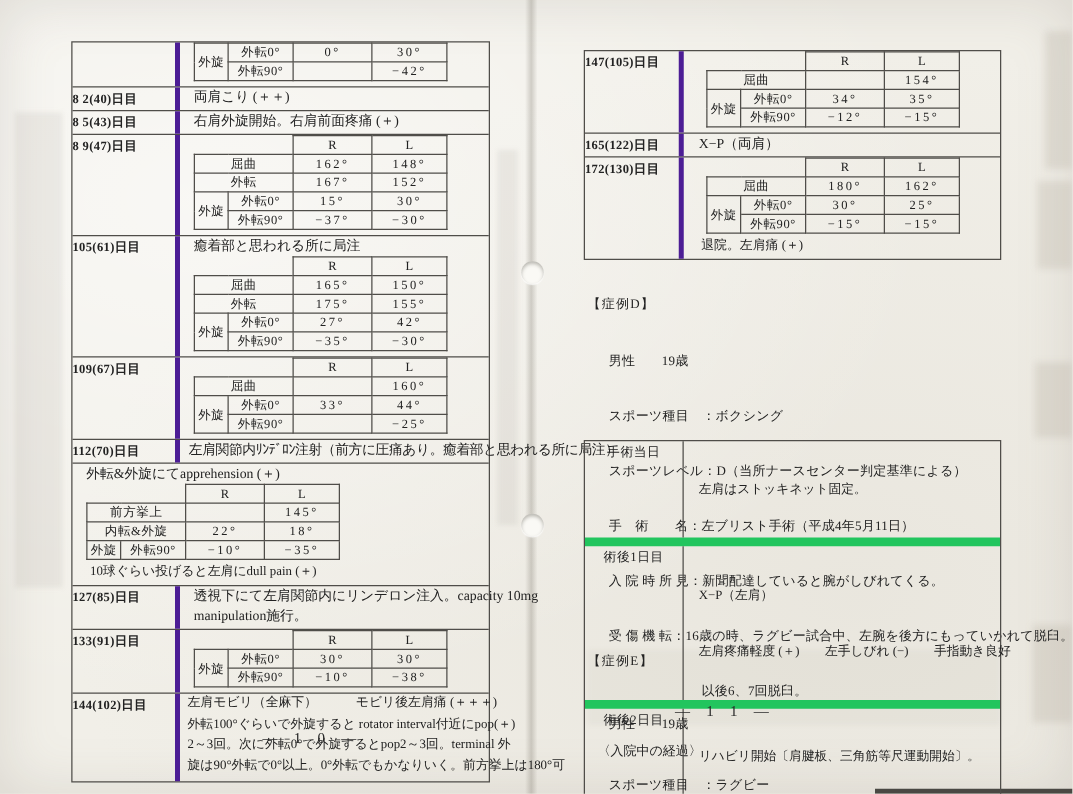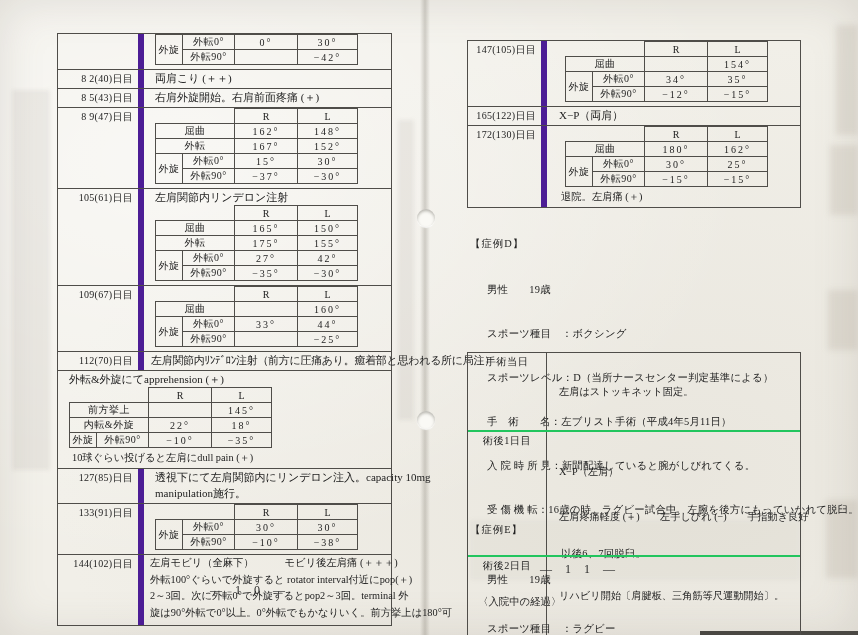--- a/index.html
+++ b/index.html
@@ -22,22 +22,22 @@
 
   
   .g{position:absolute;background:rgba(125,118,104,0.10);filter:blur(2px);pointer-events:none;}
   .gp{position:absolute;background:rgba(140,130,112,0.16);filter:blur(3px);pointer-events:none;}
   .edge-strip{position:absolute;left:700px;top:631px;width:158px;height:4px;background:#4a4843;}
 
   
   .otable{position:absolute;border:1px solid #4f4d49;box-sizing:border-box;}
   .block{display:flex;border-bottom:1px solid #4f4d49;}
   .block:last-child{border-bottom:none;}
-  .dcol{flex:0 0 auto;border-right:6px solid #4c1d95;box-sizing:border-box;
-        text-align:right;padding:2px 5px 0 0;font-size:10px;letter-spacing:0.3px;white-space:nowrap;}
+  .dcol{flex:0 0 auto;border-right:4px solid #4c1d95;box-sizing:border-box;
+        text-align:left;padding:2px 5px 0 0;font-size:10px;letter-spacing:0.3px;white-space:nowrap;font-weight:bold;}
   #left-table .dcol{width:86px;}
   #right-table .dcol{width:79px;}
   .ccol{flex:1 1 auto;min-width:0;padding:0 0 2px 0;}
   .trow{padding:2px 0 1px 11px;font-size:11px;line-height:13px;white-space:pre;}
   .tline{padding-left:6px;font-size:10.3px;line-height:16.6px;white-space:pre;}
   .note{padding:1px 0 1px 14px;font-size:10.3px;line-height:14px;white-space:pre;}
 
   
   table.mt{border-collapse:collapse;margin:0 0 2px 11px;table-layout:fixed;}
   #right-table table.mt{margin-left:18px;}
@@ -52,21 +52,21 @@
   .pagenum{position:absolute;font-size:12px;letter-spacing:5px;color:#2a2a2a;}
 
   
   .case{position:absolute;font-size:10.4px;line-height:14.7px;white-space:pre;}
   .case .title{letter-spacing:1px;margin-bottom:1px;}
   .case .ln{padding-left:17px;letter-spacing:0.2px;}
   .case .heading{margin-top:4px;padding-left:8px;}
 
   
   .ptable{position:absolute;left:467px;top:352px;width:334px;border:1px solid #4f4d49;box-sizing:border-box;}
-  .prow{display:flex;border-bottom:2px solid #22c55e;}
+  .prow{display:flex;border-bottom:7px solid #22c55e;}
   .prow:last-child{border-bottom:none;}
   .plabel{flex:0 0 79px;border-right:1px solid #4f4d49;box-sizing:border-box;text-align:center;
           font-size:10.2px;padding-top:2px;letter-spacing:0.5px;}
   .pbody{flex:1;padding:1px 2px 1px 12px;font-size:10.2px;line-height:15.1px;white-space:pre;}
 </style>
 </head>
 <body>
 
 <div class="scan-shade"></div>
 <div class="fold"></div>
@@ -163,21 +163,21 @@
               <td class="v">−30°</td>
             </tr>
         </tbody>
       </table>
     </div>
   </div>
 
   <div class="block">
     <div class="dcol">105(61)日目</div>
     <div class="ccol">
-      <div class="trow">左肩関節内リンデロン注射</div>
+      <div class="trow">癒着部と思われる所に局注</div>
       <table class="mt">
         <colgroup>
             <col class="cA">
             <col class="cB">
             <col class="cR">
             <col class="cL">
           </colgroup>
         <tbody>
           <tr class="h">
               <td class="nob" colspan="2"></td>

